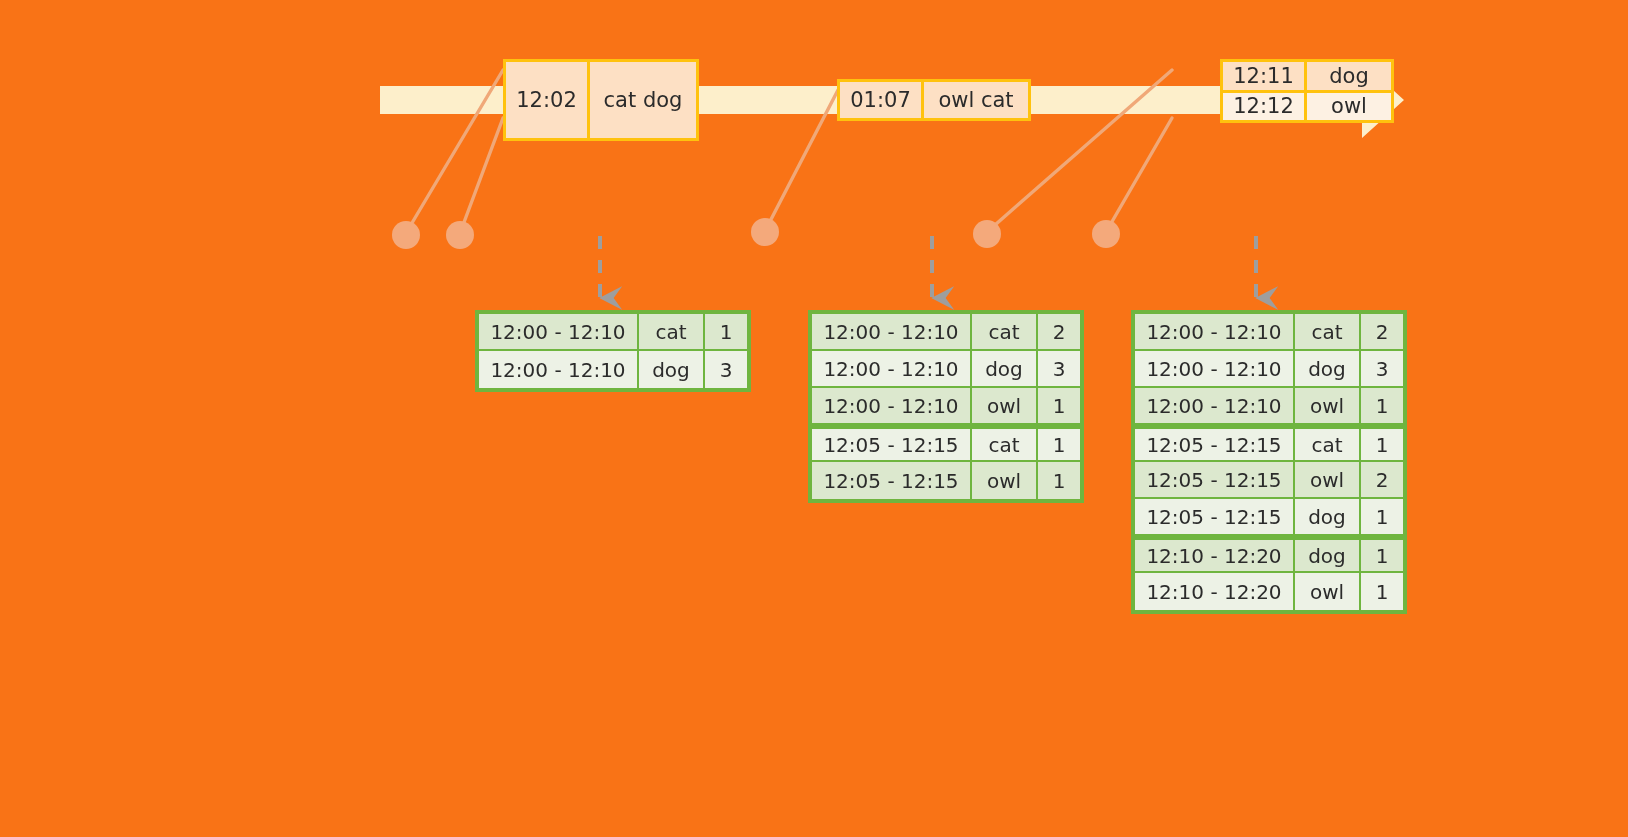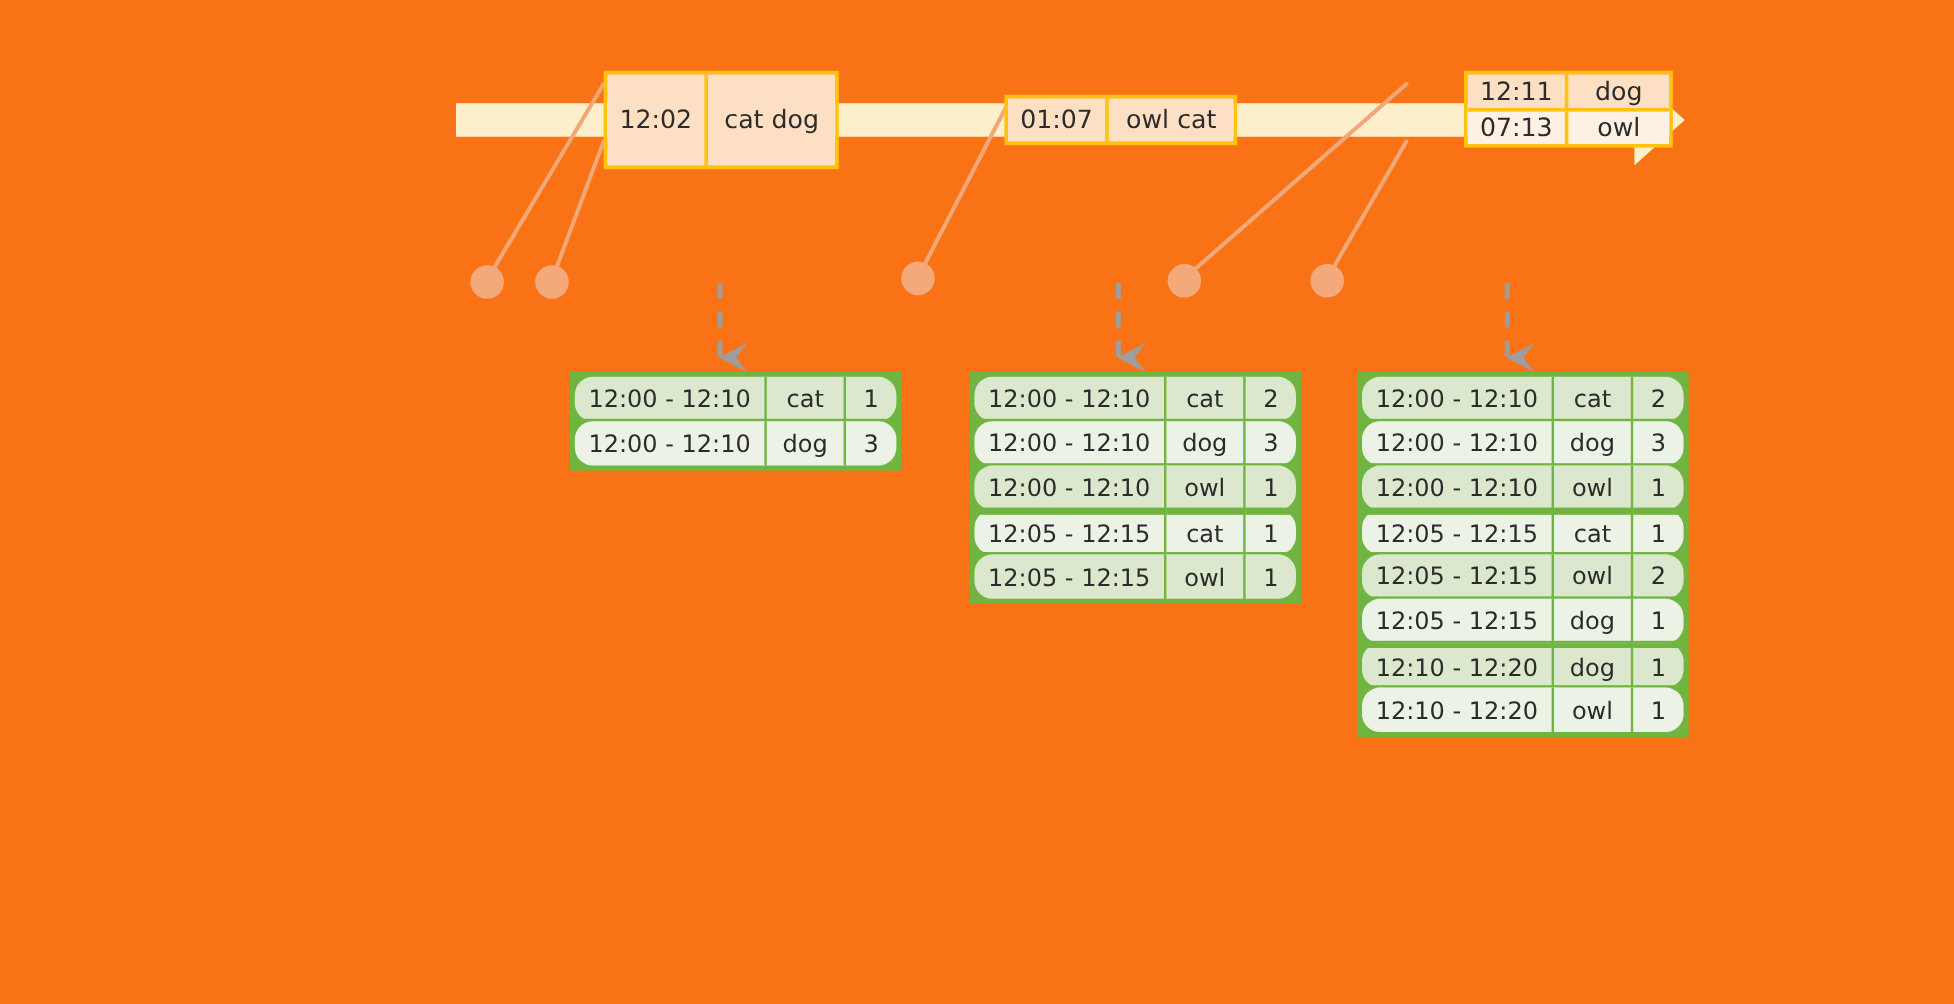--- a/index.html
+++ b/index.html
@@ -72,21 +72,20 @@
     box-sizing: border-box;
     display: flex;
     flex-direction: column;
     background: #6FB53F;
     z-index: 4;
   }
   .res-row {
     display: flex;
     height: 37px;
     box-sizing: border-box;
-    border-radius: 15px;
   }
   .res-row.dark  { background: #DCE8CE; }
   .res-row.light { background: #EDF2E6; }
   .res-cell {
     display: flex;
     align-items: center;
     justify-content: center;
     font-size: 20px;
     color: #2b2b2b;
     box-sizing: border-box;
@@ -152,21 +151,21 @@
       <div class="evt-words">owl cat</div>
     </div>
   </div>
 
   <div class="evt-group" style="left:1220px; top:59px; width:174px; height:64px;justify-content:center;">
     <div class="evt-row shade-dark">
       <div class="evt-time">12:11</div>
       <div class="evt-words">dog</div>
     </div>
     <div class="evt-row shade-light">
-      <div class="evt-time">07:13</div>
+      <div class="evt-time">12:12</div>
       <div class="evt-words">owl</div>
     </div>
   </div>
 
   <div class="res-table" style="left:475px; top:310px;">
     <div class="res-row dark">
       <div class="res-cell c-window">12:00 - 12:10</div>
       <div class="res-cell c-word">cat</div>
       <div class="res-cell c-count">1</div>
     </div>

